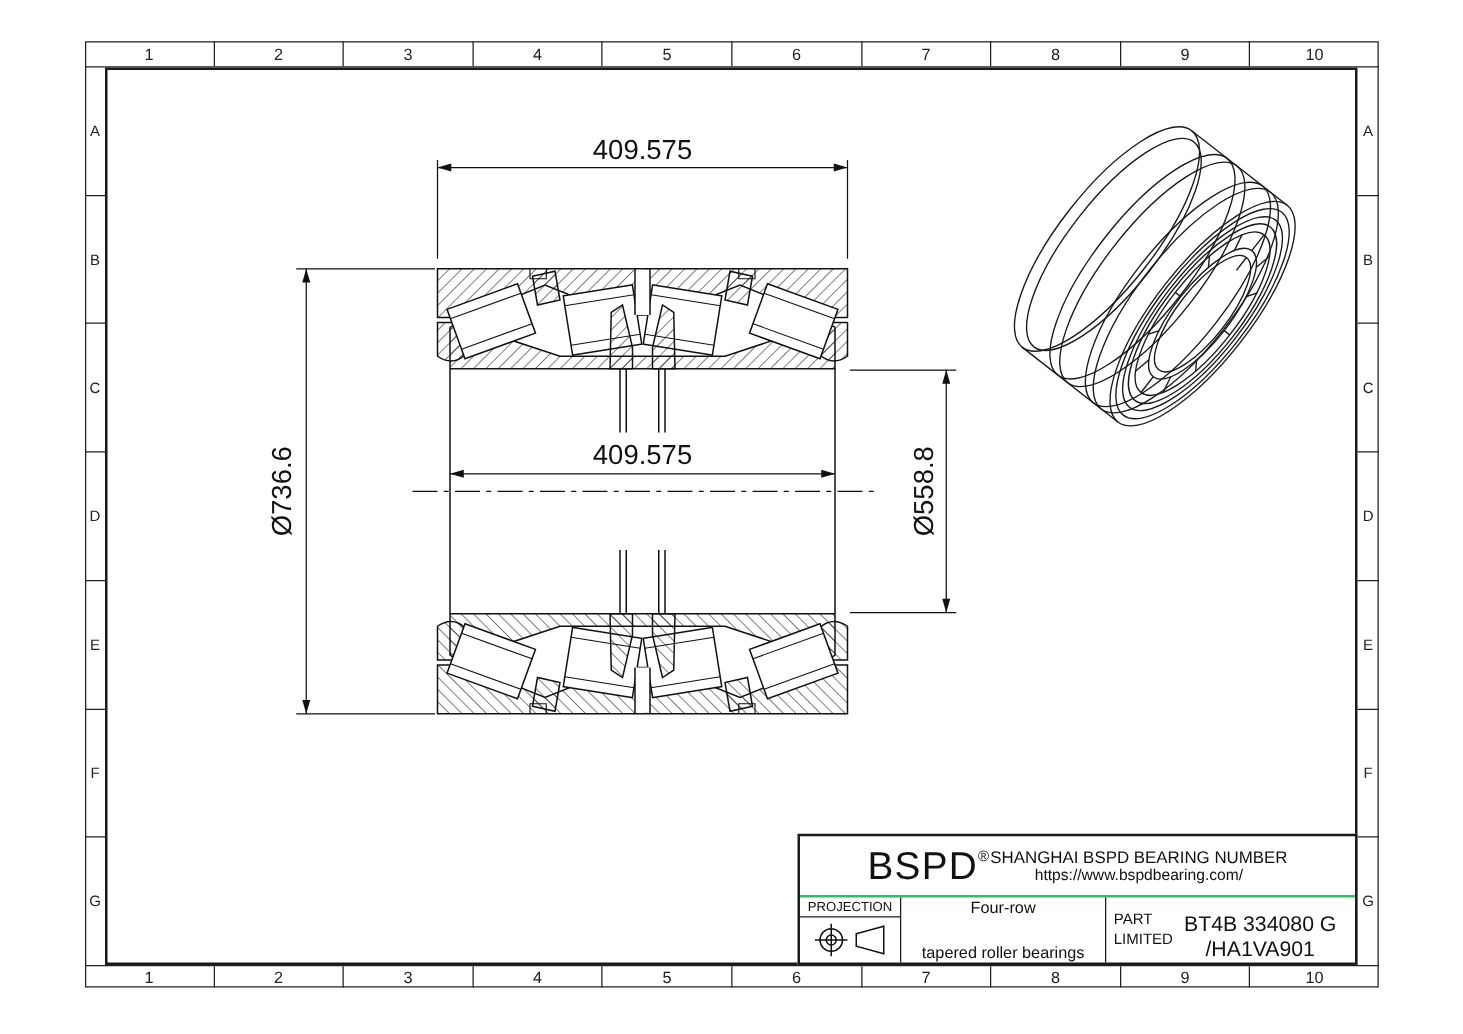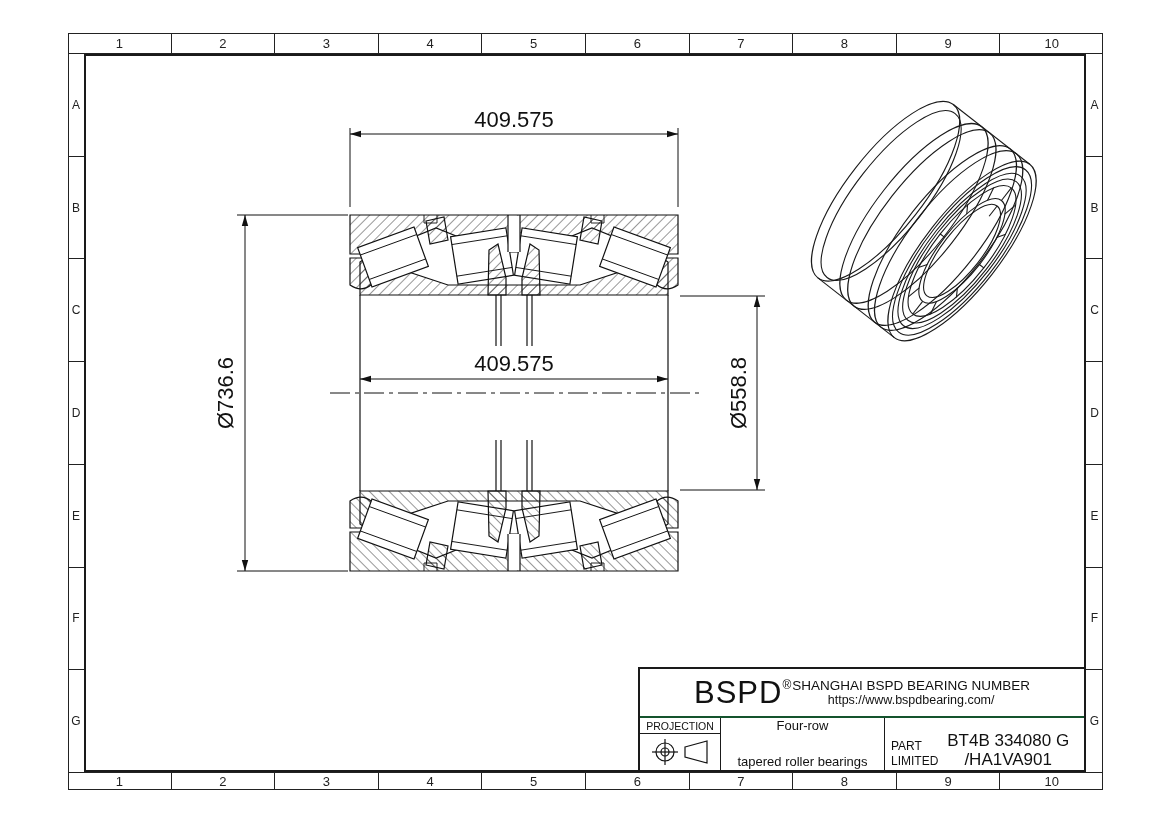--- a/index.html
+++ b/index.html
@@ -15,33 +15,33 @@
   .strip .gcell { flex:1; display:flex; align-items:center; justify-content:center; }
   .strip-top   { left:68px; top:33px; width:1035px; height:21px; border-bottom:1px solid #222; }
   .strip-bottom{ left:68px; top:772px; width:1035px; height:18px; border-top:1px solid #222; }
   .strip-top .gcell + .gcell, .strip-bottom .gcell + .gcell { border-left:1px solid #222; }
   .strip-left  { left:68px; top:54px; width:16px; height:718px; flex-direction:column; font-size:12px; }
   .strip-right { left:1086px; top:54px; width:17px; height:718px; flex-direction:column; font-size:12px; }
   .strip-left .gcell + .gcell, .strip-right .gcell + .gcell { border-top:1px solid #222; }
 
   
   .titleblock { position:absolute; left:638px; top:667px; width:448px; height:105px; border:2px solid #1a1a1a; background:#fff; display:flex; flex-direction:column; }
-  .tb-top { height:52px; border-bottom:2px solid #14532d; display:flex; align-items:center; justify-content:center; gap:0; }
+  .tb-top { height:52px; border-bottom:2px solid #22c55e; display:flex; align-items:center; justify-content:center; gap:0; }
   .tb-logo { font-size:31px; letter-spacing:1px; line-height:1; white-space:nowrap; }
   .tb-logo .reg { font-size:12px; vertical-align:14px; }
   .tb-co { text-align:center; }
   .co-name { font-size:13.5px; }
   .co-url  { font-size:12.5px; margin-top:0; }
   .tb-bottom { flex:1; display:flex; }
   .tb-bottom .cell { height:100%; }
   .cell-proj { width:80px; display:flex; flex-direction:column;justify-content:flex-end; }
   .proj-label { font-size:10.5px; text-align:center; padding:2px 0 1px; border-bottom:1.5px solid #1a1a1a; }
   .proj-sym { flex:1; display:flex; align-items:center; justify-content:center; }
   .cell-product { width:164px; border-left:1.5px solid #1a1a1a; display:flex; flex-direction:column; align-items:center; justify-content:center; font-size:13px; line-height:1.25;gap:20px; }
-  .cell-part { flex:1; border-left:1.5px solid #1a1a1a; display:flex; align-items:flex-end; padding:0 6px; }
+  .cell-part { flex:1; border-left:1.5px solid #1a1a1a; display:flex; align-items:center; padding:0 6px; }
   .part-label { font-size:12px; line-height:1.3; }
   .part-value { flex:1; text-align:center; font-size:17px; line-height:1.15;margin-top:12px; }
 
   svg.main { position:absolute; left:0; top:0; }
   svg text { font-family:"Liberation Sans",sans-serif; fill:#111; }
   .ln   { stroke:#111; stroke-width:1.2; fill:none; }
   .thin { stroke:#111; stroke-width:0.9; fill:none; }
   .hatch{ fill:url(#h); stroke:#111; stroke-width:1.2; }
   .roller { fill:#fff; stroke:#111; stroke-width:1.2; }
   .dim  { stroke:#111; stroke-width:1; fill:none; }

